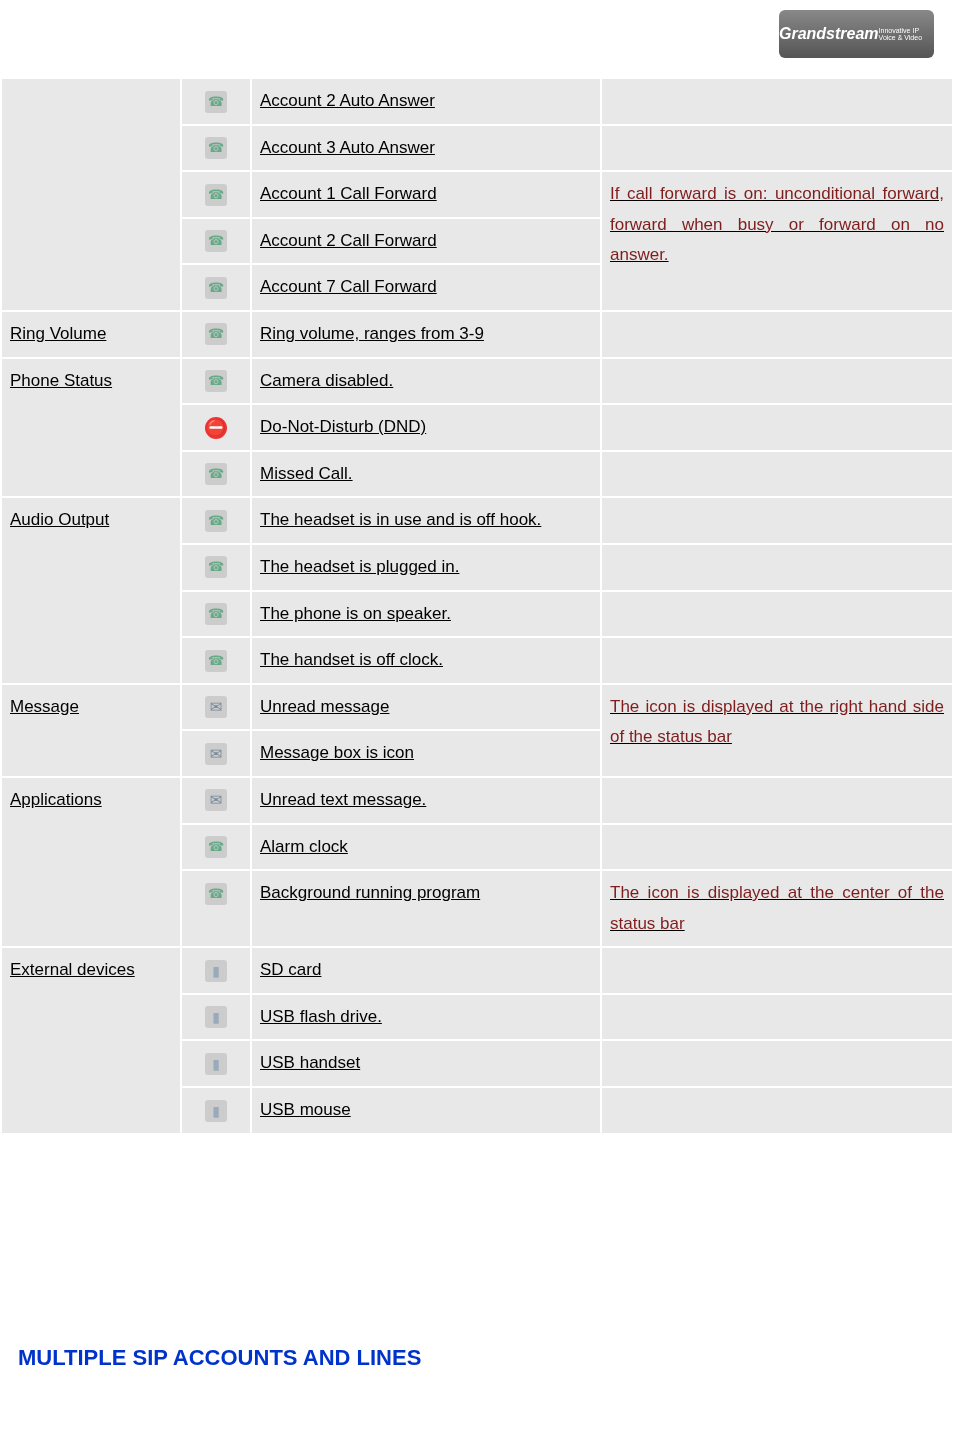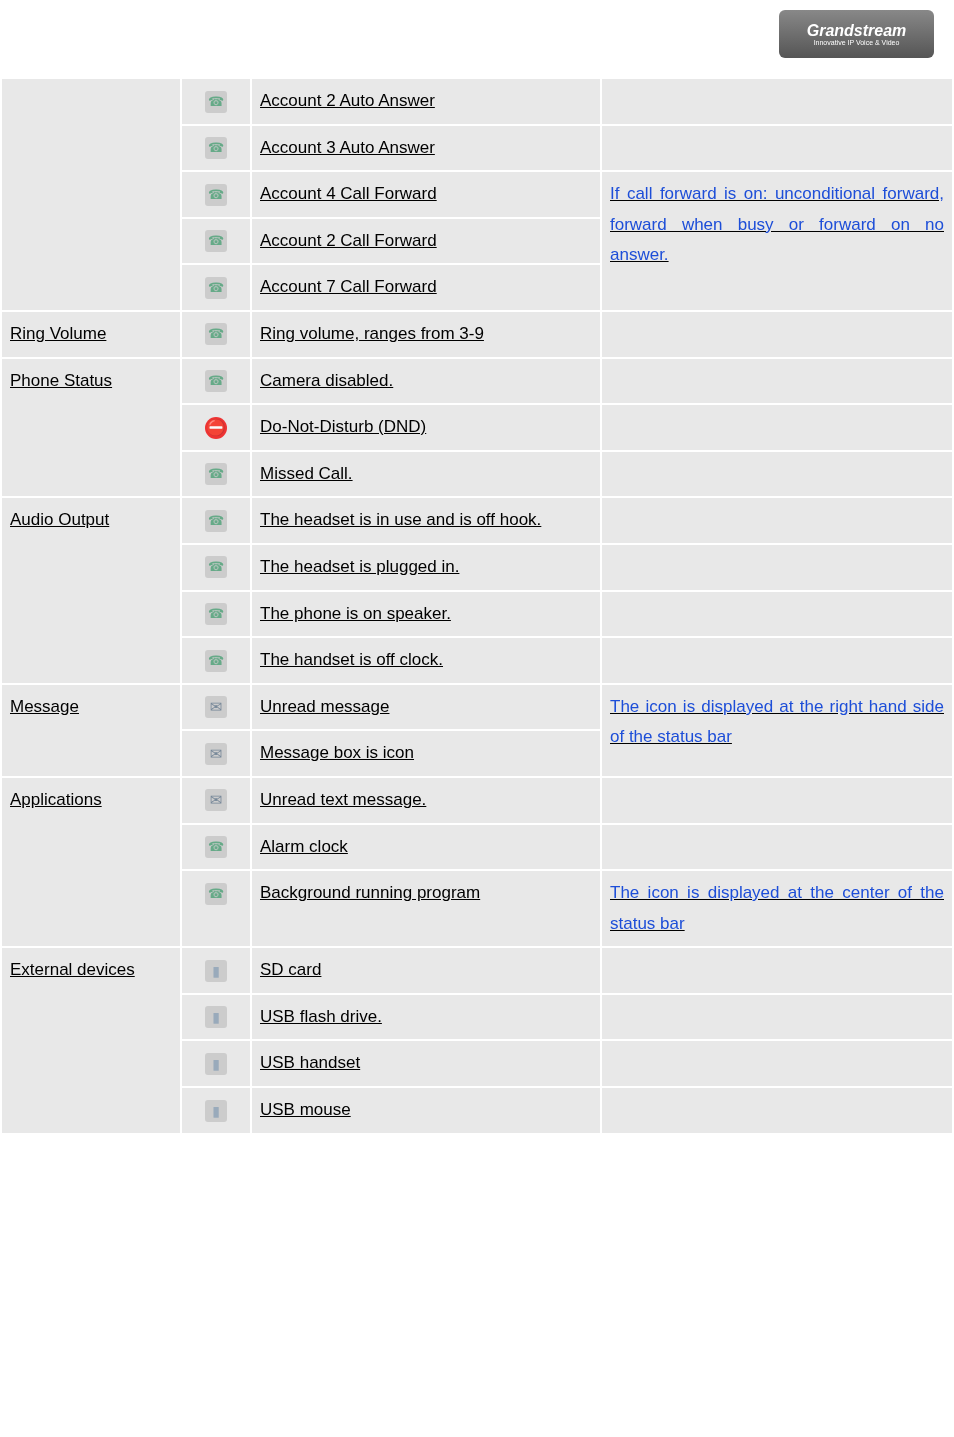--- a/index.html
+++ b/index.html
@@ -25,21 +25,21 @@
   .logo-inner {
     width: 100%;
     height: 100%;
     background: linear-gradient(#888, #555);
     border-radius: 6px;
     color: #fff;
     font-style: italic;
     font-weight: bold;
     font-size: 16px;
     display: flex;
-    flex-direction: column;
+    flex-direction: row;
     align-items: center;
     justify-content: center;
     line-height: 1;
   }
   .logo-sub {
     font-size: 7px;
     font-weight: normal;
     font-style: normal;
   }
   table.main {
@@ -108,21 +108,21 @@
   .icon.sd::after {
     content: "▮";
     position: absolute;
     left: 0; top: 0; width: 100%;
     font-size: 14px;
     color: #9ab;
     text-align: center;
     line-height: 22px;
   }
   .note-blue {
-    color: #1d4ed8;
+    color: #7f1d1d;
     text-align: justify;
     text-justify: inter-word;
   }
   h2.section {
     color: #0033cc;
     font-size: 22px;
     margin: 210px 0 0 18px;
   }
 </style>
 </head>
@@ -150,21 +150,21 @@
           <td>Account 2 Auto Answer</td>
           <td></td>
         </tr>
         <tr>
           <td class="icon-cell"><span class="icon phone"></span></td>
           <td>Account 3 Auto Answer</td>
           <td></td>
         </tr>
         <tr>
           <td class="icon-cell"><span class="icon phone"></span></td>
-          <td>Account 4 Call Forward</td>
+          <td>Account 1 Call Forward</td>
           <td rowspan="3" class="note-blue">If call forward is on: unconditional forward, forward when busy or forward on no answer.</td>
         </tr>
         <tr>
           <td class="icon-cell"><span class="icon phone"></span></td>
           <td>Account 2 Call Forward</td>
         </tr>
         <tr>
           <td class="icon-cell"><span class="icon phone"></span></td>
           <td>Account 7 Call Forward</td>
         </tr>
@@ -254,14 +254,15 @@
           <td></td>
         </tr>
         <tr>
           <td class="icon-cell"><span class="icon sd"></span></td>
           <td>USB mouse</td>
           <td></td>
         </tr>
       </tbody>
   </table>
 
+  <h2 class="section">MULTIPLE SIP ACCOUNTS AND LINES</h2>
 
 </div>
 
 </body></html>

